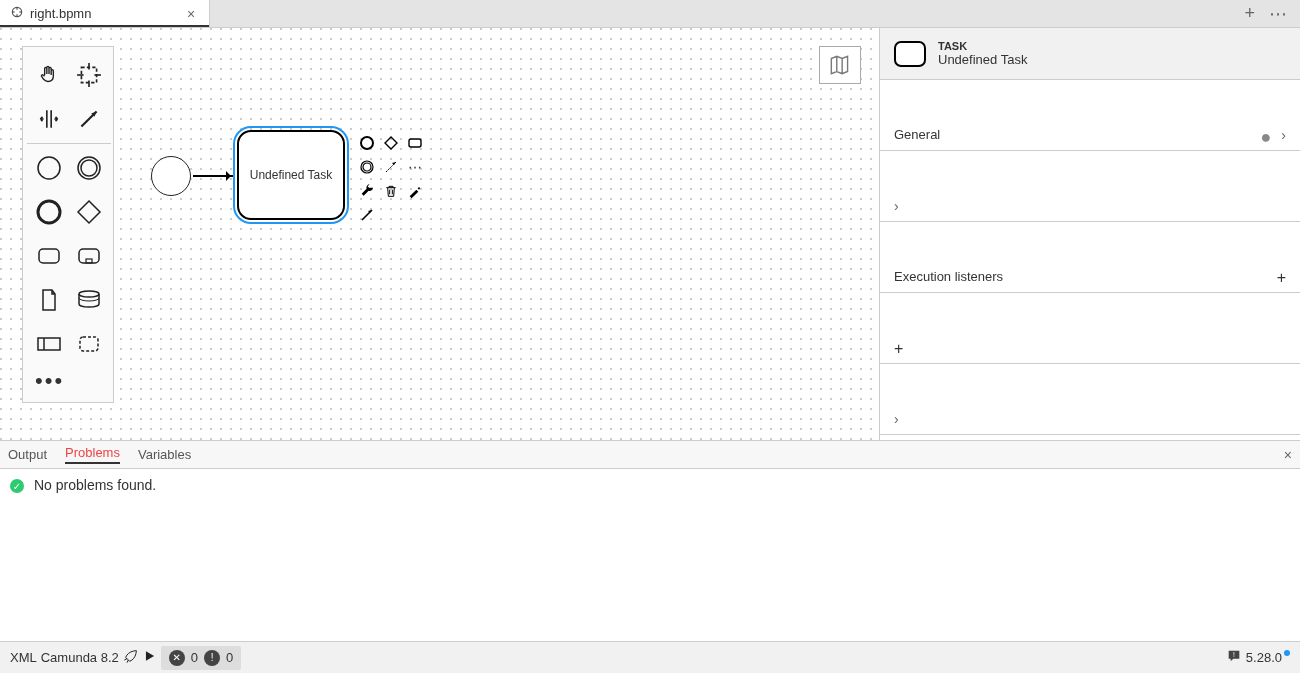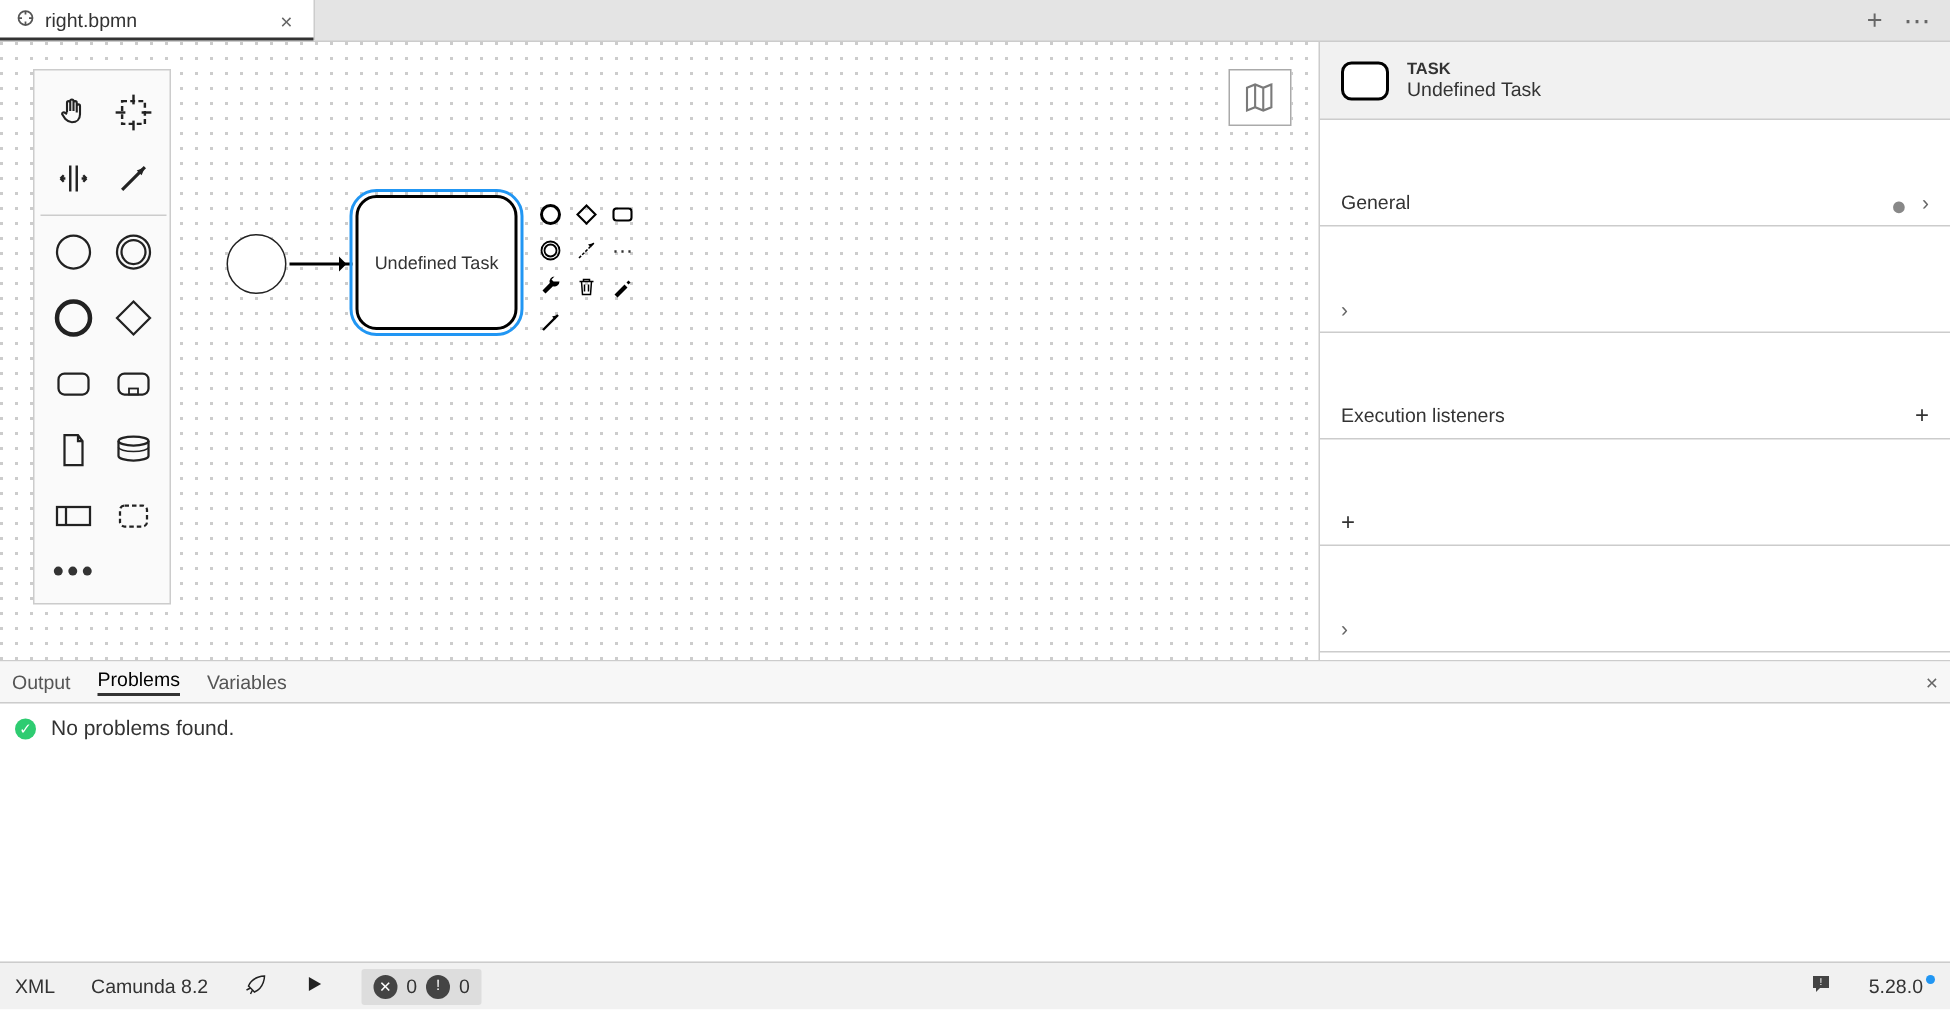--- a/index.html
+++ b/index.html
@@ -182,36 +182,36 @@
       display: flex; flex-direction: column;
     }
     .bottom-tabs {
       height: 28px; display: flex; align-items: center;
       gap: 18px; padding: 0 8px;
       background: var(--panel-bg);
       border-bottom: 1px solid var(--border);
       color: #555;
       text-align: right;
     }
-    .bottom-tabs .active { color: #000000; border-bottom:2px solid #333; padding-bottom:2px; }
+    .bottom-tabs .active { color: #ef4444; border-bottom:2px solid #333; padding-bottom:2px; }
     .bottom-tabs .spacer { flex:1; }
     .bottom-body {
       flex:1; padding: 8px 10px; display:flex; align-items:flex-start; gap:10px;
       font-size: 14px;
     }
     .ok-dot {
       width:14px; height:14px; border-radius:50%; background: var(--ok);
       display:flex; align-items:center; justify-content:center; color:#fff; font-size:10px; margin-top:2px;
     }
 
     
     .status {
       height: 32px; border-top: 1px solid var(--border);
       background: #f1f1f1;
-      display: flex; align-items:center; padding: 0 10px; gap:24px;
+      display: flex; align-items:center; padding: 0 10px; gap:4px;
       font-size: 13px; color:#333;justify-content:flex-end;
     }
     .status .inverted { background:#ddd; display:flex; align-items:center; gap:6px; padding:4px 8px; border-radius:2px; }
     .status .spacer { flex:1; }
     .pill { background:#444; color:#fff; border-radius:50%; width:16px; height:16px; display:flex; align-items:center; justify-content:center; font-size:10px; }
     .version-dot {
       position: relative; padding-right: 8px;
     }
     .version-dot::after {
       content:""; position:absolute; top:0; right:0; width:6px; height:6px; border-radius:50%; background: var(--accent);

